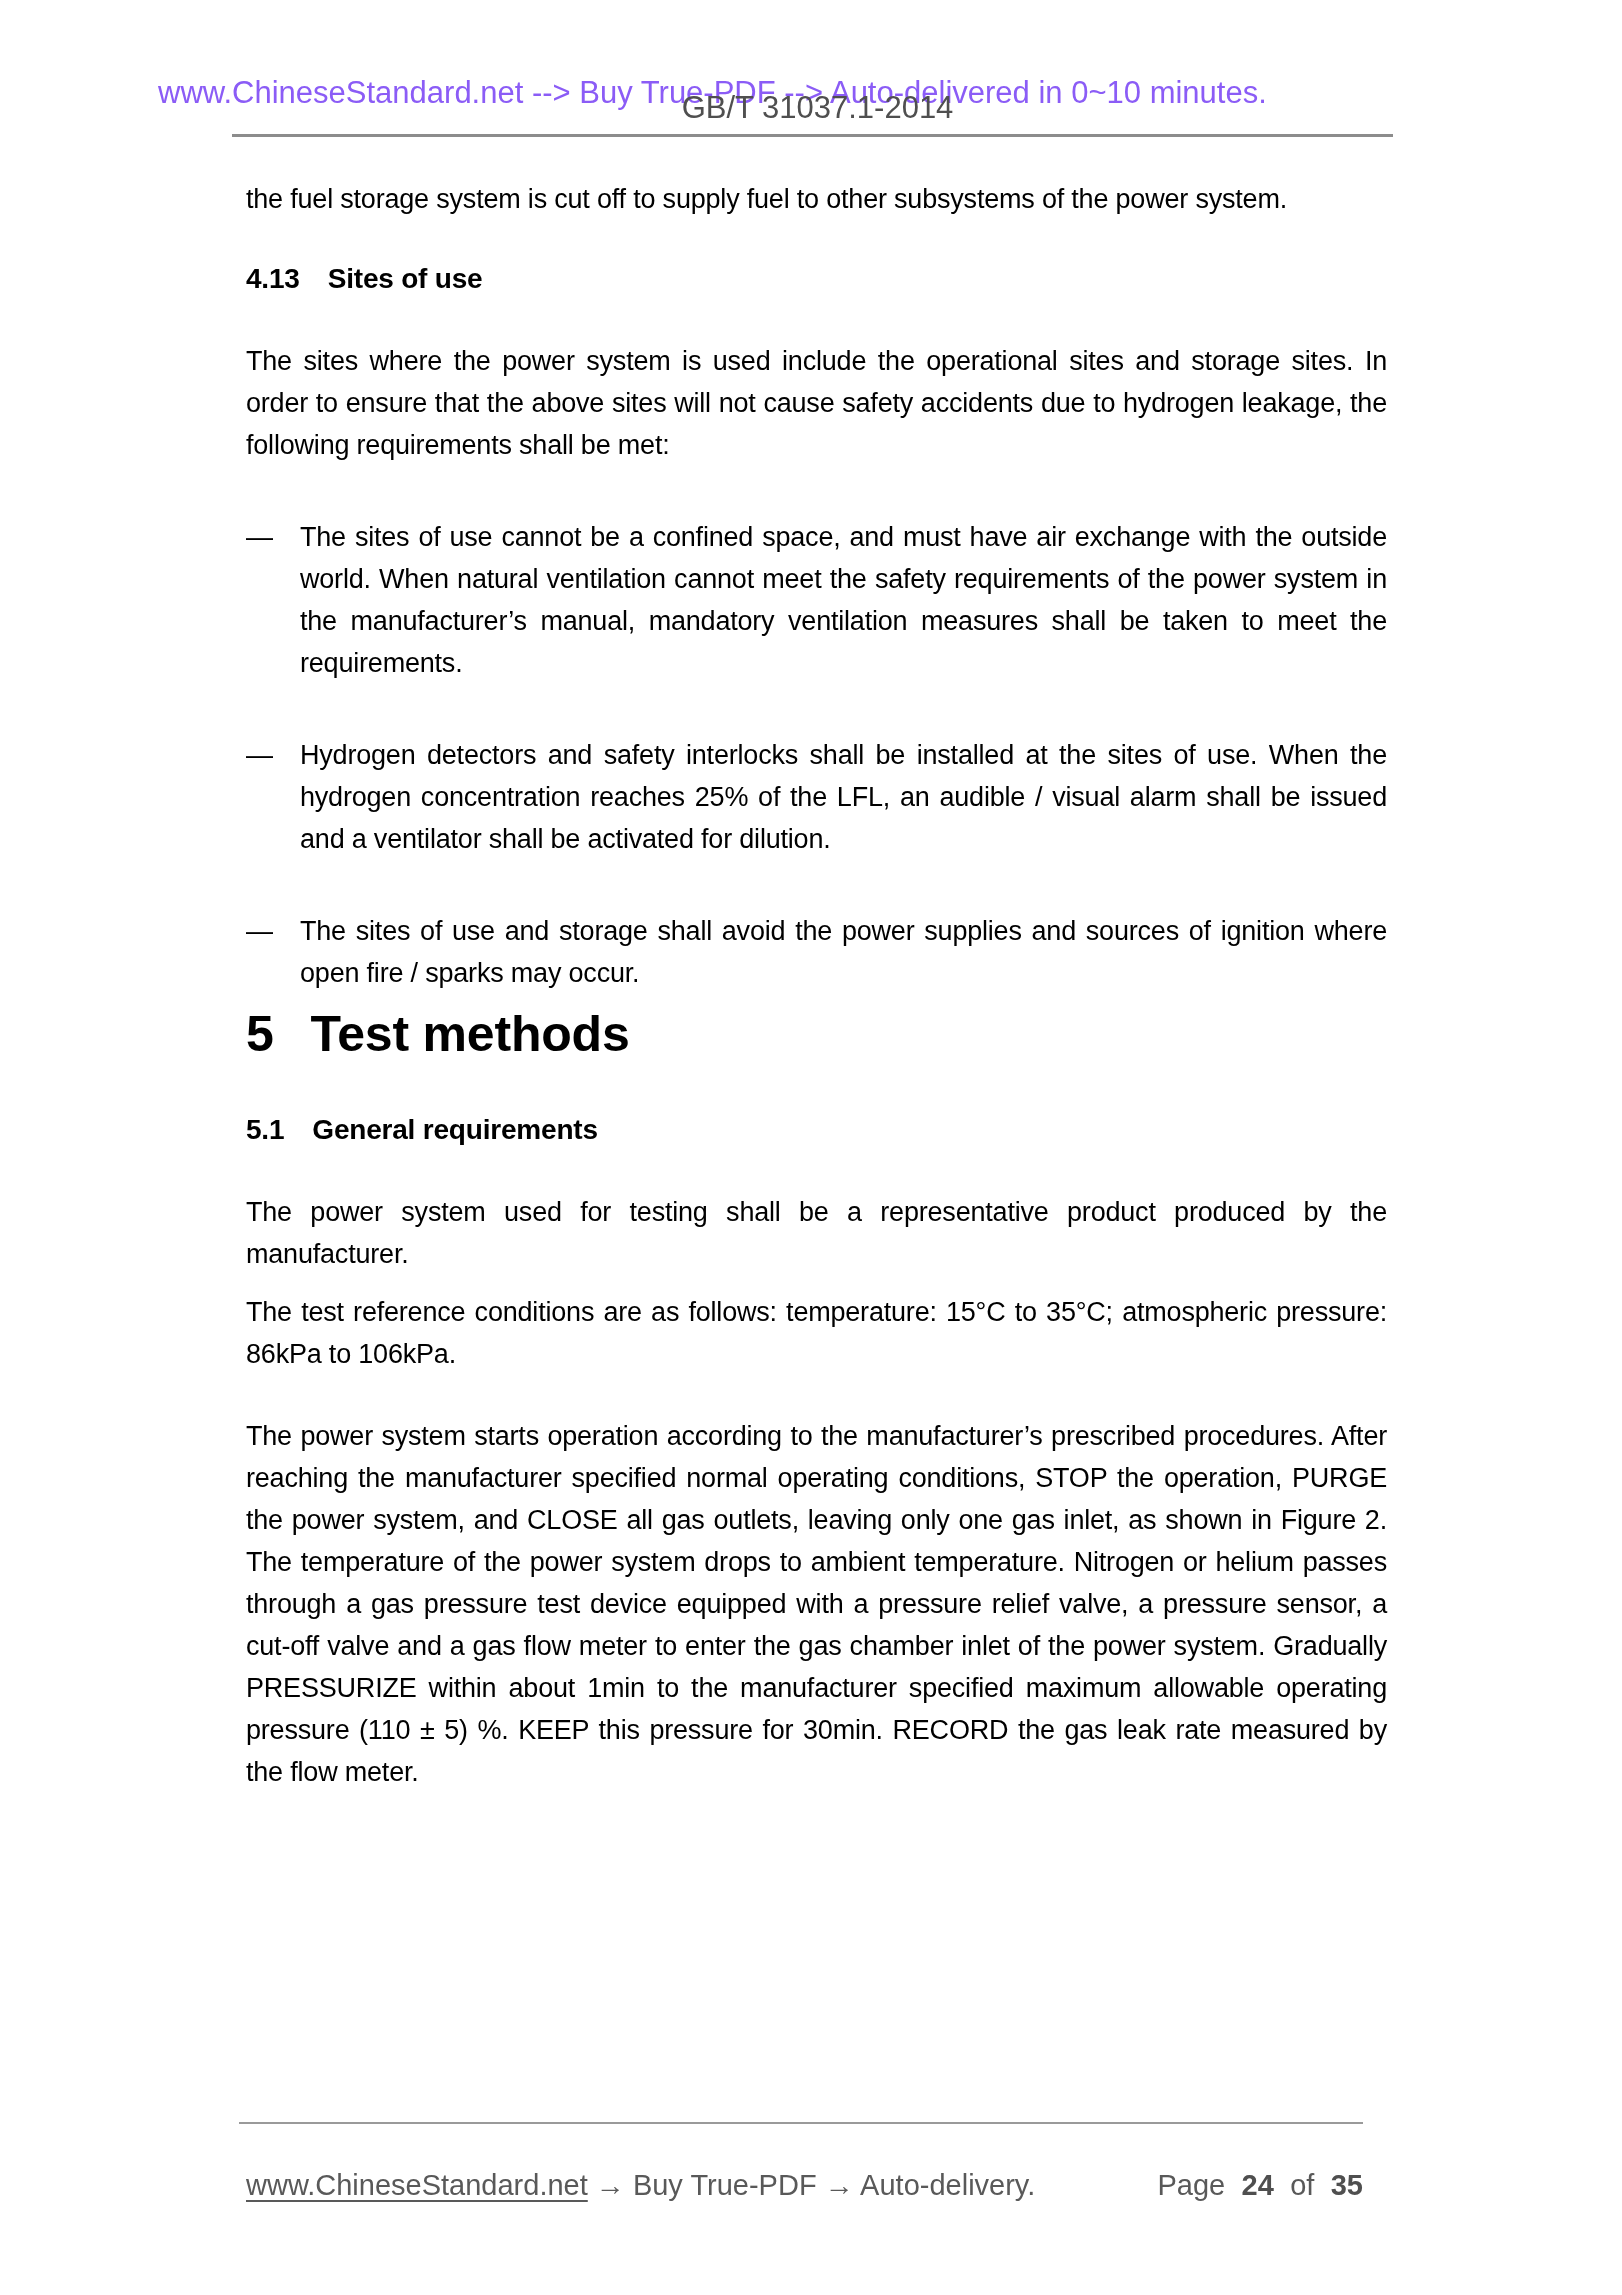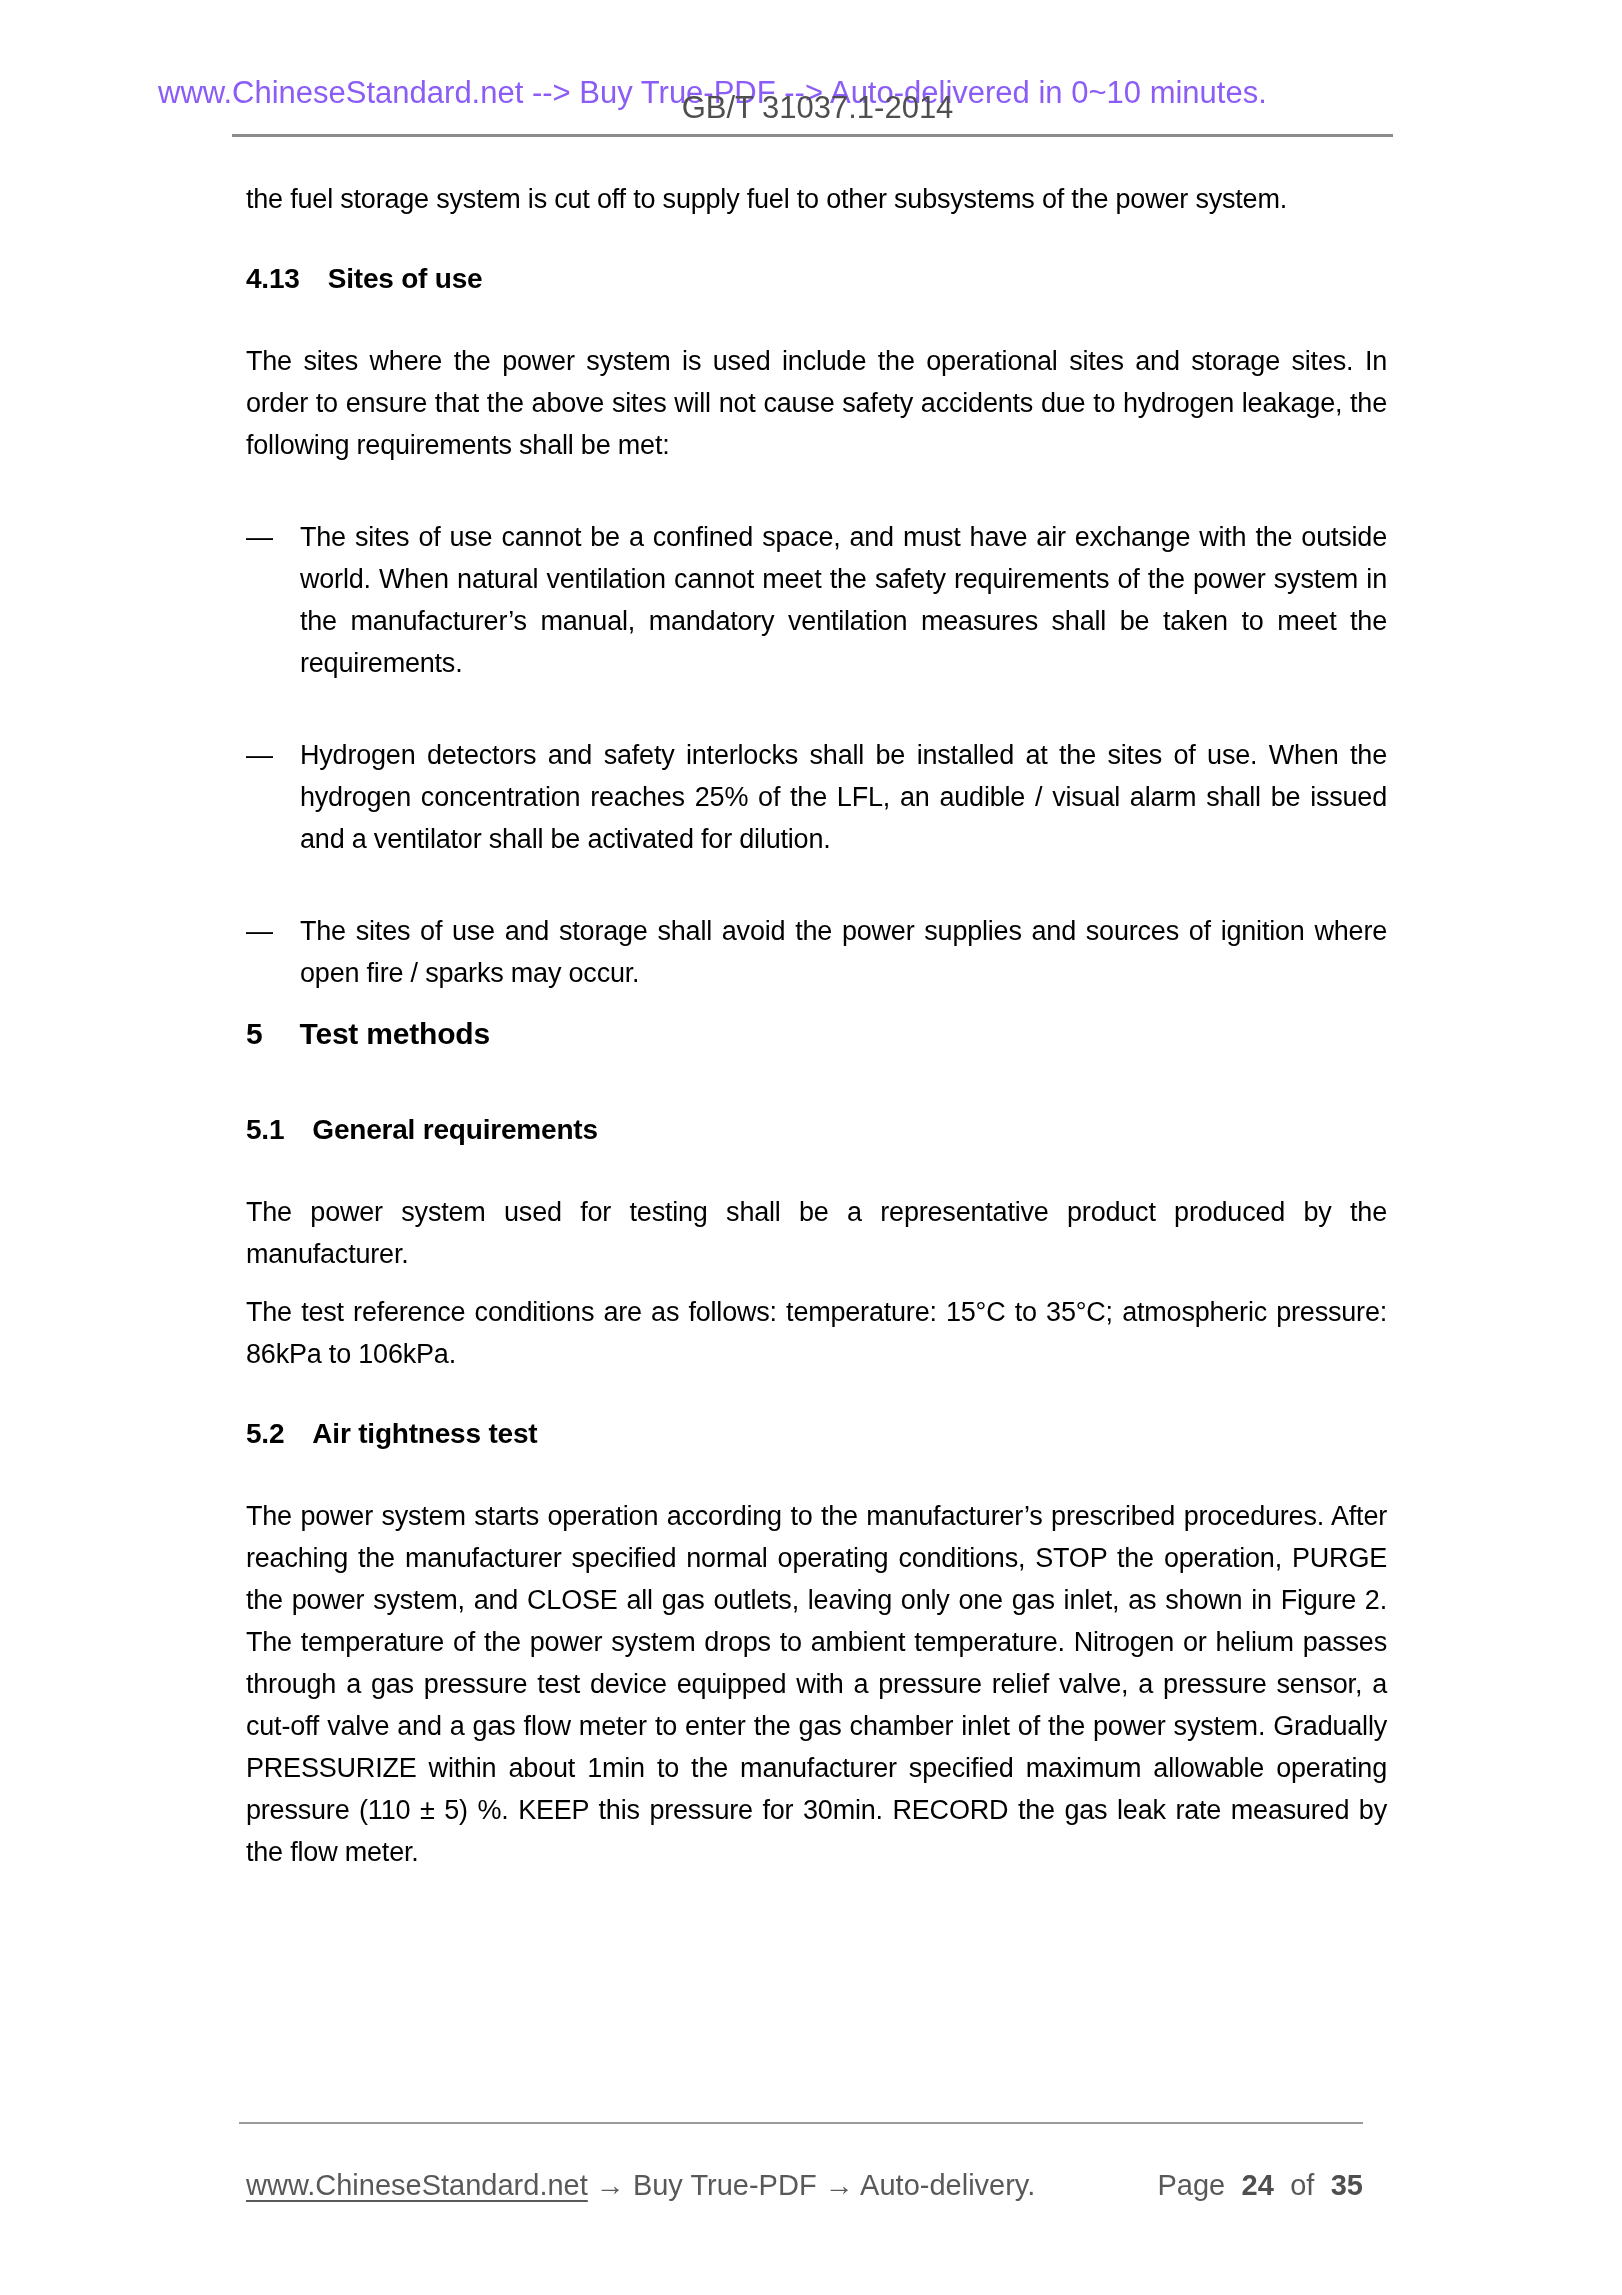--- a/index.html
+++ b/index.html
@@ -56,21 +56,21 @@
 
   .h3 {
     margin: 38px 0 0;
     font-size: 28px; line-height: 42px;
     font-weight: bold;
     text-align: justify;
   }
   .h3 .h-num { margin-right: 28px; }
   .h1 {
     margin: 15px 0 0;
-    font-size: 30px; line-height: 50px;
+    font-size: 50px; line-height: 50px;
     font-weight: bold;
   }
   .h1 .h-num { margin-right: 37px; }
   .h-after-h1 { margin-top: 50px; }
   .h-sub { margin-top: 22px; }
 
   .para-after-h { margin-top: 40px !important; }
 
   .bullets { margin-top: 6.7px; }
   .bullet {
@@ -142,23 +142,20 @@
     </h1>
 
     <h2 class="h3 h-after-h1">
       <span class="h-num">5.1</span><span class="h-title">General requirements</span>
     </h2>
 
     <p class="para-after-h">The power system used for testing shall be a representative product produced by the manufacturer.</p>
 
     <p>The test reference conditions are as follows: temperature: 15°C to 35°C; atmospheric pressure: 86kPa to 106kPa.</p>
 
-    <h2 class="h3">
-      <span class="h-num">5.2</span><span class="h-title">Air tightness test</span>
-    </h2>
 
 
     <p class="para-after-h">The power system starts operation according to the manufacturer’s prescribed procedures. After reaching the manufacturer specified normal operating conditions, STOP the operation, PURGE the power system, and CLOSE all gas outlets, leaving only one gas inlet, as shown in Figure 2. The temperature of the power system drops to ambient temperature. Nitrogen or helium passes through a gas pressure test device equipped with a pressure relief valve, a pressure sensor, a cut-off valve and a gas flow meter to enter the gas chamber inlet of the power system. Gradually PRESSURIZE within about 1min to the manufacturer specified maximum allowable operating pressure (110 ± 5) %. KEEP this pressure for 30min. RECORD the gas leak rate measured by the flow meter.</p>
 
   </div>
 
   <div class="rule-bottom"></div>
 
   <div class="footer">
     <div class="f-left">

